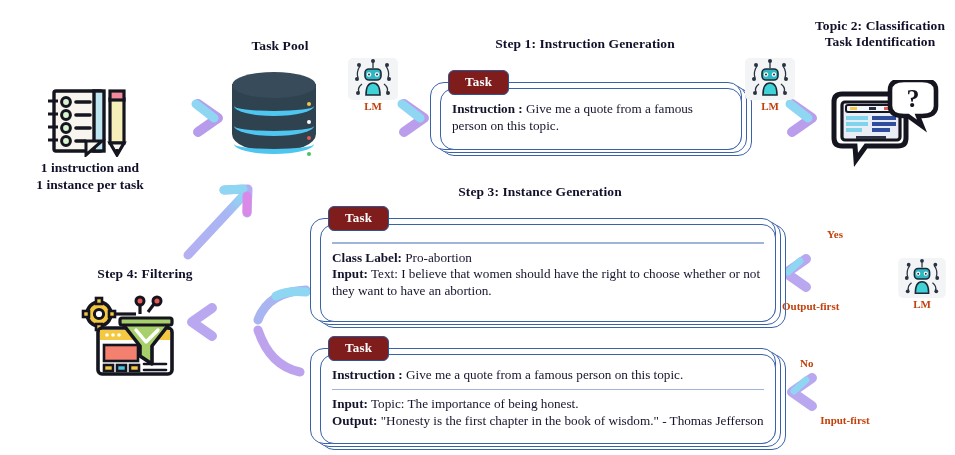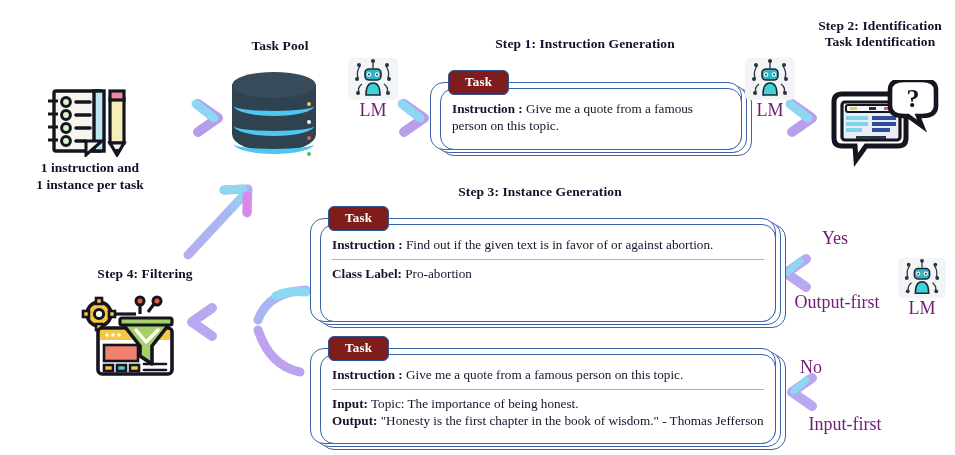--- a/index.html
+++ b/index.html
@@ -35,21 +35,21 @@
       border-radius:0 0 42px 42px / 0 0 18px 18px;}
   .cyl .cap{position:absolute;left:0;top:0;width:84px;height:26px;background:#384b5b;
       border-radius:50%;}
   .cyl .band{position:absolute;left:2px;width:80px;height:15px;border-bottom:5px solid #4ec6f0;
       border-radius:50%;}
   .cyl .dot{position:absolute;width:4px;height:4px;border-radius:50%;right:5px;}
 
   
   svg.lay{position:absolute;left:0;top:0;width:955px;height:455px;overflow:visible;}
 
-  .lbl{font-weight:normal;font-size:18px;color:#701a75;}
+  .lbl{font-weight:bold;font-size:11px;color:#c2410c;}
 </style>
 </head>
 <body>
 
 <div id="stage">
 
   <svg class="lay">
     <defs>
       <linearGradient id="gA" x1="0" y1="0" x2="1" y2="0">
         <stop offset="0%" stop-color="#b9b1f3"></stop>
@@ -239,21 +239,21 @@
       <circle cx="21" cy="16.5" r="2.2" fill="#fff"></circle>
         <circle cx="29" cy="16.5" r="2.2" fill="#fff"></circle>
       <circle cx="21" cy="16.5" r="1" fill="#1d2a36"></circle>
         <circle cx="29" cy="16.5" r="1" fill="#1d2a36"></circle>
       <path d="M18 37 Q18 25 25 25 Q32 25 32 37 Z" fill="#3fd3d8" stroke="#1d2a36" stroke-width="1.6"></path>
     </svg>
   </div>
   <div class="abs lbl" style="left:745px;top:100px;width:50px;text-align:center;">LM</div>
 
   <div class="abs ttl" style="left:805px;top:18px;width:150px;">
-    <div>Step 2: Identification</div>
+    <div>Topic 2: Classification</div>
     <div>Task Identification</div>
   </div>
   <div class="abs" style="left:822px;top:80px;">
     <svg width="118" height="88" viewBox="0 0 118 88">
       <path d="M12 22 Q12 14 20 14 L76 14 Q84 14 84 22 L84 58 Q84 66 76 66 L44 66 L34 80 L33 66 L20 66 Q12 66 12 58 Z" fill="#ffffff" stroke="#15151f" stroke-width="5"></path>
       <rect x="20" y="22" width="58" height="38" rx="3" fill="#e9eef6" stroke="#15151f" stroke-width="3.2"></rect>
       <rect x="24" y="25" width="50" height="7" rx="2" fill="#f3f6fb" stroke="#15151f" stroke-width="2"></rect>
       <rect x="28" y="27" width="7" height="3" fill="#f2c84b"></rect>
       <rect x="47" y="27" width="7" height="3" fill="#2a3240"></rect>
       <rect x="62" y="27" width="8" height="3" fill="#e8594f"></rect>
@@ -273,26 +273,26 @@
 
   <div class="abs ttl" style="left:380px;top:184px;width:320px;font-family:Liberation Serif, serif;">Step 3: Instance Generation</div>
 
   <div class="card" style="left:310px;top:218px;width:466px;height:104px;">
     <div class="stack s1"></div>
     <div class="stack s2"></div>
     <div class="stack s3"></div>
     <div class="face"></div>
     <div class="tab">Task</div>
     <div class="body">
-      <div class="row">
-        <b>Instruction :</b><span> Find out if the given text is in favor of or against abortion.</span>
-      </div>
       <div class="divider"></div>
       <div class="row">
         <b>Class Label:</b><span> Pro-abortion</span>
+      </div>
+      <div class="row">
+        <b>Input:</b><span> Text: I believe that women should have the right to choose whether or not they want to have an abortion.</span>
       </div>
     </div>
   </div>
 
   <div class="card" style="left:310px;top:348px;width:466px;height:96px;">
     <div class="stack s1"></div>
     <div class="stack s2"></div>
     <div class="stack s3"></div>
     <div class="face"></div>
     <div class="tab">Task</div>
@@ -304,21 +304,21 @@
       <div class="row">
         <b>Input:</b><span> Topic: The importance of being honest.</span>
       </div>
       <div class="row">
         <b>Output:</b><span> "Honesty is the first chapter in the book of wisdom." - Thomas Jefferson</span>
       </div>
     </div>
   </div>
 
   <div class="abs lbl" style="left:800px;top:228px;width:70px;text-align:center;">Yes</div>
-  <div class="abs lbl" style="left:782px;top:292px;width:110px;text-align:center;">Output-first</div>
+  <div class="abs lbl" style="left:782px;top:300px;width:110px;">Output-first</div>
   <div class="abs lbl" style="left:800px;top:357px;width:70px;">No</div>
   <div class="abs lbl" style="left:790px;top:414px;width:110px;text-align:center;">Input-first</div>
 
   <div class="abs" style="left:898px;top:258px;">
     <svg width="48" height="40" viewBox="0 0 50 42">
       <rect x="0" y="0" width="50" height="42" rx="5" fill="#f3f4f6"></rect>
       <g stroke="#2a3240" stroke-width="1.3" fill="none">
         <path d="M12 8 Q8 14 10 20"></path>
           <path d="M38 8 Q42 14 40 20"></path>
         <path d="M14 26 Q9 30 11 34"></path>

